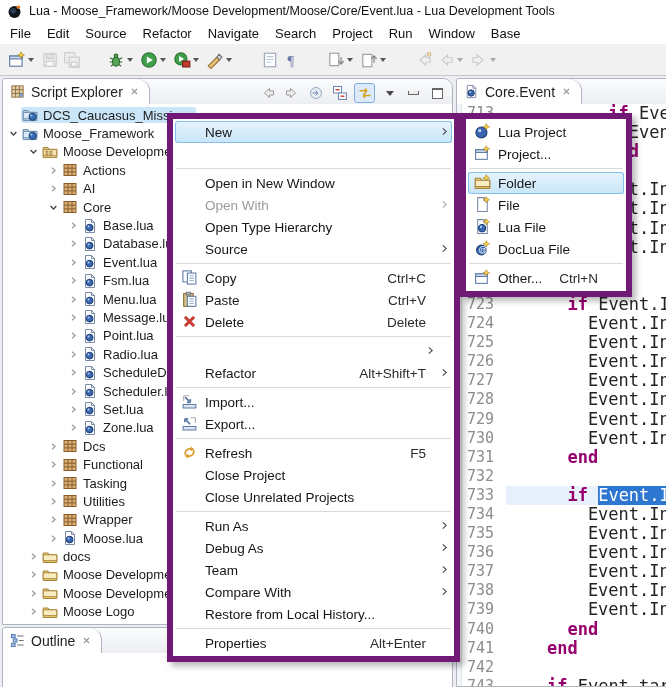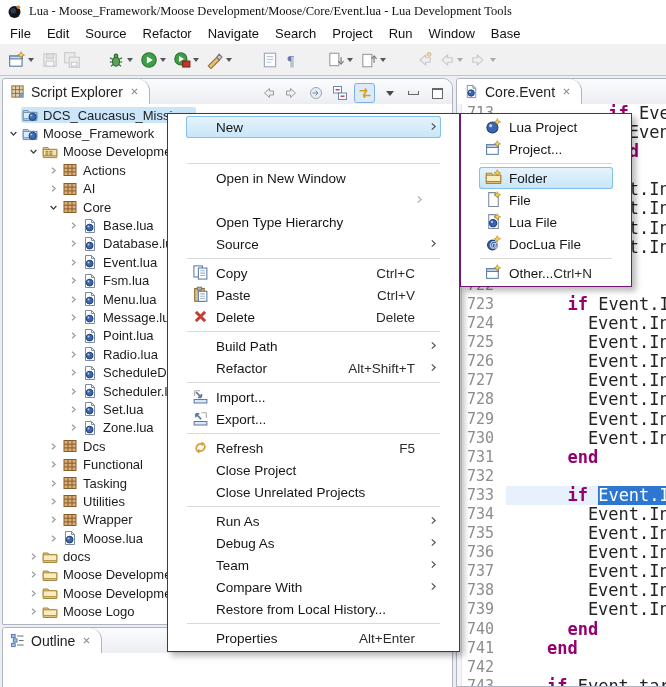--- a/index.html
+++ b/index.html
@@ -7,21 +7,21 @@
     width:666px;height:687px;position:relative;overflow:hidden;
     background:#eceef2;font-family:"Liberation Sans",sans-serif;
     -webkit-font-smoothing:antialiased;color:#1a1a1a;
   }
   .ic{display:inline-flex;align-items:center;justify-content:center;}
   .ic svg{display:block;}
 
   
   #titlebar{position:absolute;left:0;top:0;width:666px;height:22px;background:#fff;
     display:flex;align-items:center;padding-left:7px;box-sizing:border-box;}
-  #title-text{font-size:12.5px;color:#111;margin-left:7px;white-space:nowrap;font-family:Liberation Serif, serif;}
+  #title-text{font-size:12.5px;color:#111;margin-left:7px;white-space:nowrap;}
 
   
   #menubar{position:absolute;left:0;top:22px;width:666px;height:22px;background:#fff;
     display:flex;align-items:center;padding-left:2px;box-sizing:border-box;}
   .mb-item{font-size:13px;color:#111;padding:3px 8px;white-space:nowrap;}
 
   
   #toolbar{position:absolute;left:0;top:44px;width:666px;height:32px;background:#f1f1f1;
     border-bottom:1px solid #c6c6c6;display:flex;align-items:center;box-sizing:border-box;padding-left:6px;}
   .tb-group{display:flex;align-items:center;margin-right:22px;}
@@ -61,22 +61,22 @@
   #ruler{width:4px;background:#f4f5f7;border-right:1px solid #e3e5e9;flex:none;}
   #code-lines{flex:1;overflow:hidden;font-family:"DejaVu Sans Mono",monospace;}
   .cline{display:flex;height:19.1px;line-height:19.1px;white-space:pre;}
   .lnum{width:44px;flex:none;font-size:15px;color:#8c8c8c;padding-left:5px;box-sizing:border-box;background:#fff;}
   .ctext{flex:1;font-size:17px;color:#232323;white-space:pre;overflow:hidden;}
   .cline.current .ctext{background:#e6f1fc;}
   .kw{color:#96006e;font-weight:bold;}
   .selx{background:#2e77d0;color:#fff;}
 
   
-  .pmenu{position:absolute;background:#fff;border:1px solid #701a75;box-shadow:4px 4px 6px rgba(0,0,0,.28);
-    box-sizing:border-box;padding:2px 16px;z-index:50;}
+  .pmenu{position:absolute;background:#fff;border:6px solid #701a75;box-shadow:4px 4px 6px rgba(0,0,0,.28);
+    box-sizing:border-box;padding:2px 0;z-index:50;}
   .mi{display:grid;grid-template-columns:30px 1fr auto 16px;align-items:center;height:22px;margin:0 2px;border-radius:3px;}
   .mi .mic{width:18px;height:18px;justify-self:center;}
   .mi .mlabel{font-size:13.5px;color:#151515;white-space:nowrap;}
   .mi .maccel{font-size:13.5px;color:#2b2b2b;justify-self:end;padding-right:10px;white-space:nowrap;}
   .mi .marrow{justify-self:center;}
   .mi.hl{background:linear-gradient(#e7f4fd,#c7e5f8);box-shadow:inset 0 0 0 1px #84c0ea;}
   .mi.dis .mlabel,.mi.dis .maccel{color:#9b9b9b;}
   .msep{height:1px;background:#d9d9d9;margin:3px 3px;}
   #new-submenu{z-index:60;}
 </style>
@@ -953,20 +953,21 @@
     </div>
     <div class="msep"></div>
     <div class="mi">
       <span class="mic"></span>
       <span class="mlabel">Open in New Window</span>
       <span class="maccel"></span>
       <span class="marrow"></span>
     </div>
     <div class="mi dis">
       <span class="mic"></span>
+      <span class="mlabel">Open With</span>
       <span class="maccel"></span>
       <span class="marrow"><svg width="11" height="11" viewBox="0 0 16 16">
           <path d="M5.5 3.5 L10.5 8 L5.5 12.5" fill="none" stroke="#a8a8a8" stroke-width="1.5"></path>
         </svg></span>
     </div>
     <div class="mi">
       <span class="mic"></span>
       <span class="mlabel">Open Type Hierarchy</span>
       <span class="maccel"></span>
       <span class="marrow"></span>
@@ -1011,21 +1012,20 @@
             <path d="M3 4.6 L4.6 3 L8 6.4 L11.4 3 L13 4.6 L9.6 8 L13 11.4 L11.4 13 L8 9.6 L4.6 13 L3 11.4 L6.4 8 Z" fill="#d33a2f" stroke="#9c2015" stroke-width="0.5"></path>
           </svg>
         </span></span>
       <span class="mlabel">Delete</span>
       <span class="maccel">Delete</span>
       <span class="marrow"></span>
     </div>
     <div class="msep"></div>
     <div class="mi">
       <span class="mic"></span>
-      <span class="mlabel">Build Path</span>
       <span class="maccel"></span>
       <span class="marrow"><svg width="11" height="11" viewBox="0 0 16 16">
           <path d="M5.5 3.5 L10.5 8 L5.5 12.5" fill="none" stroke="#444" stroke-width="1.5"></path>
         </svg></span>
     </div>
     <div class="mi">
       <span class="mic"></span>
       <span class="mlabel">Refactor</span>
       <span class="maccel">Alt+Shift+T</span>
       <span class="marrow"><svg width="11" height="11" viewBox="0 0 16 16">

